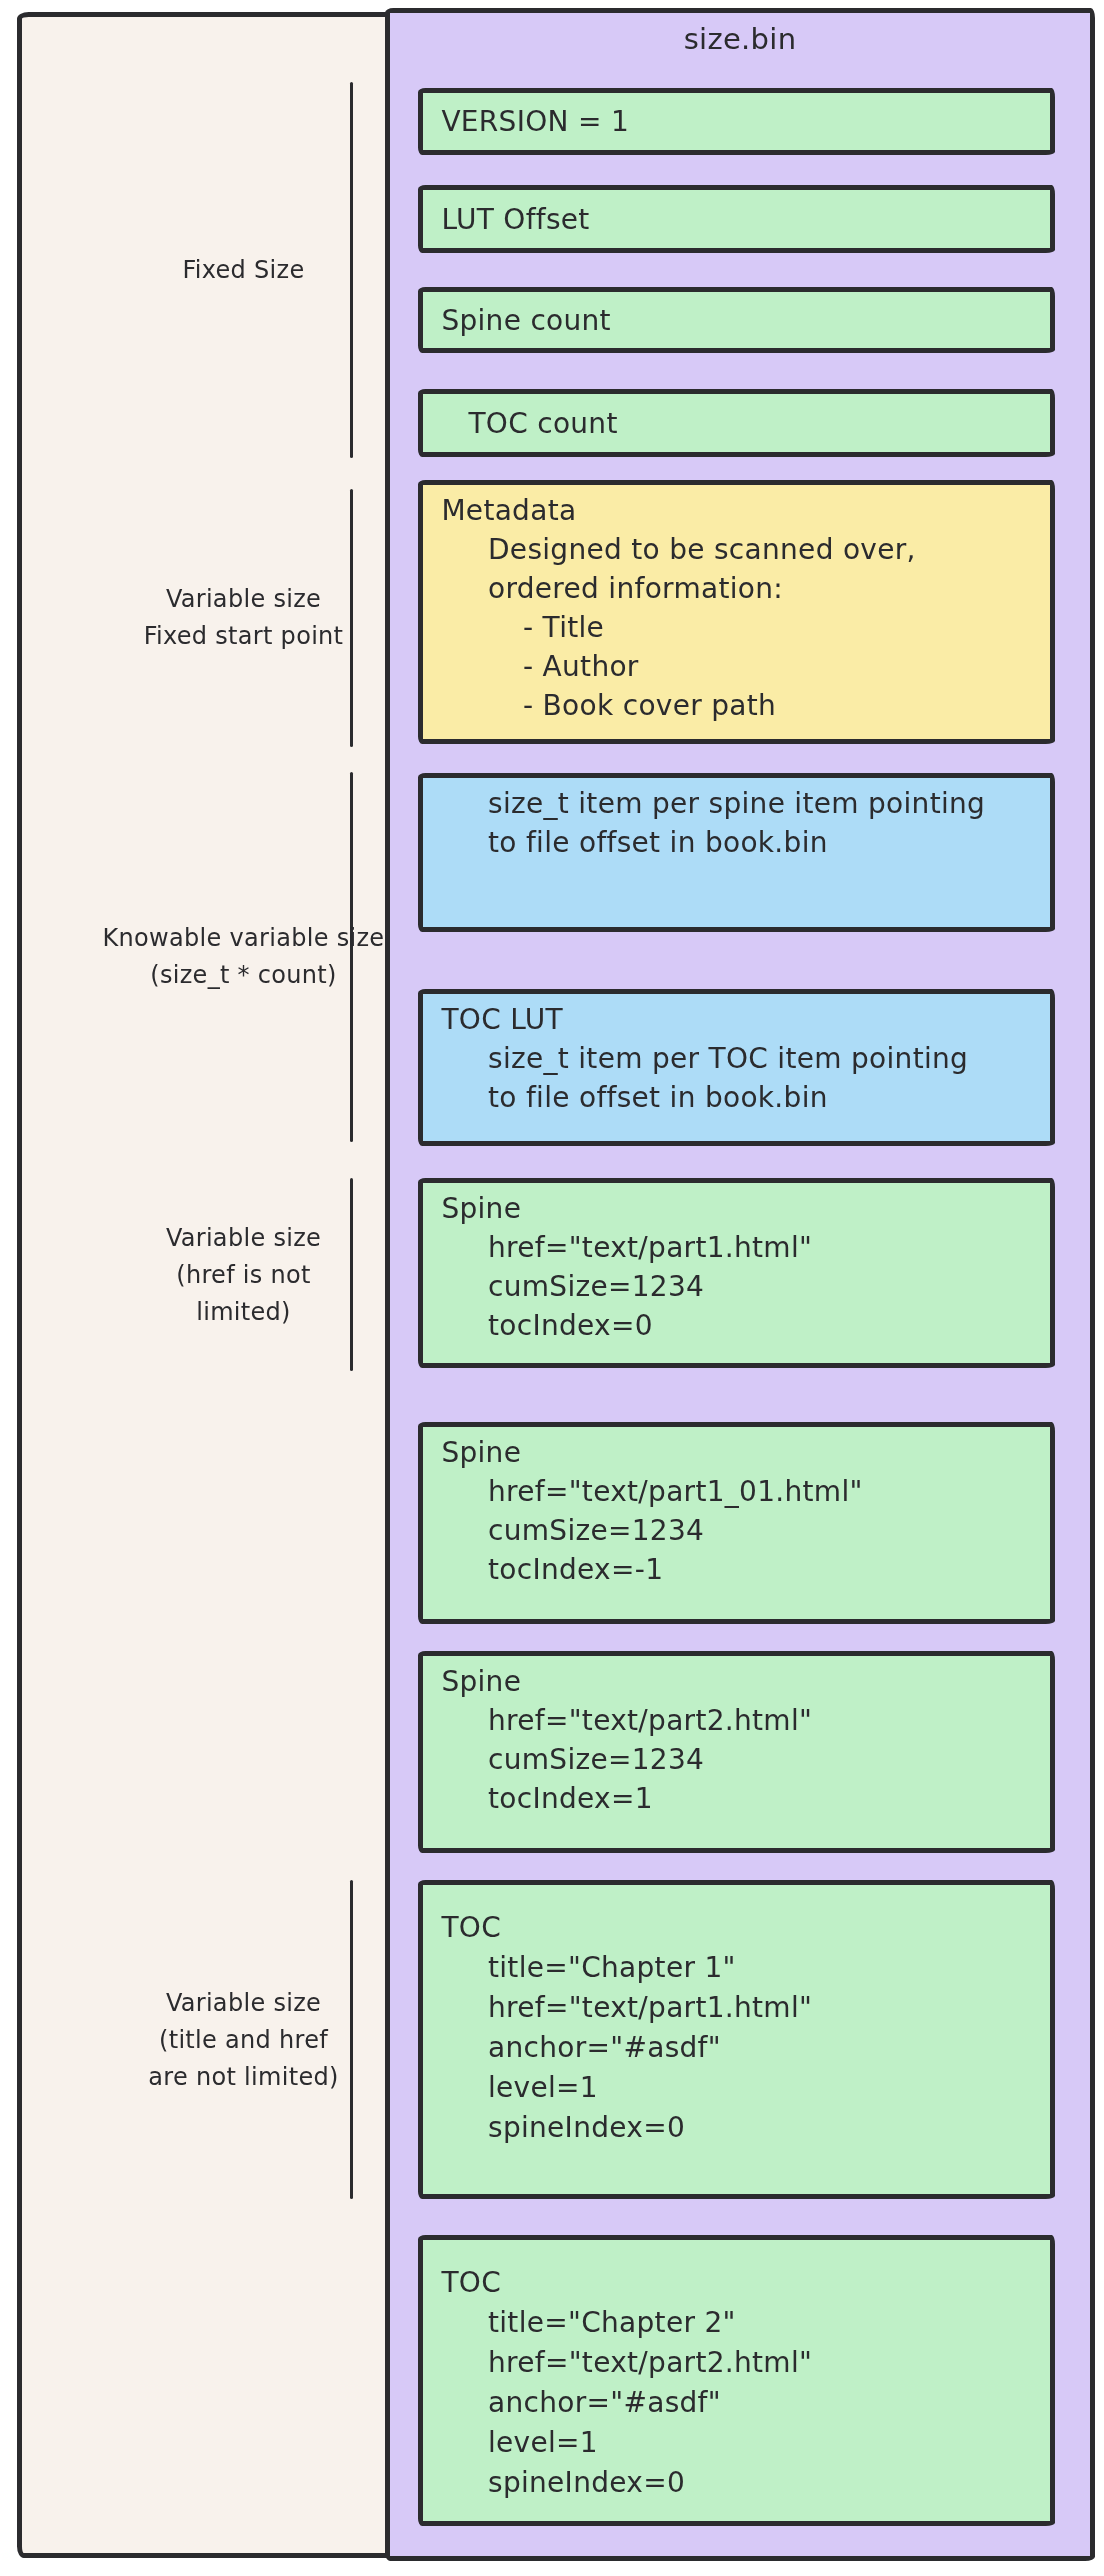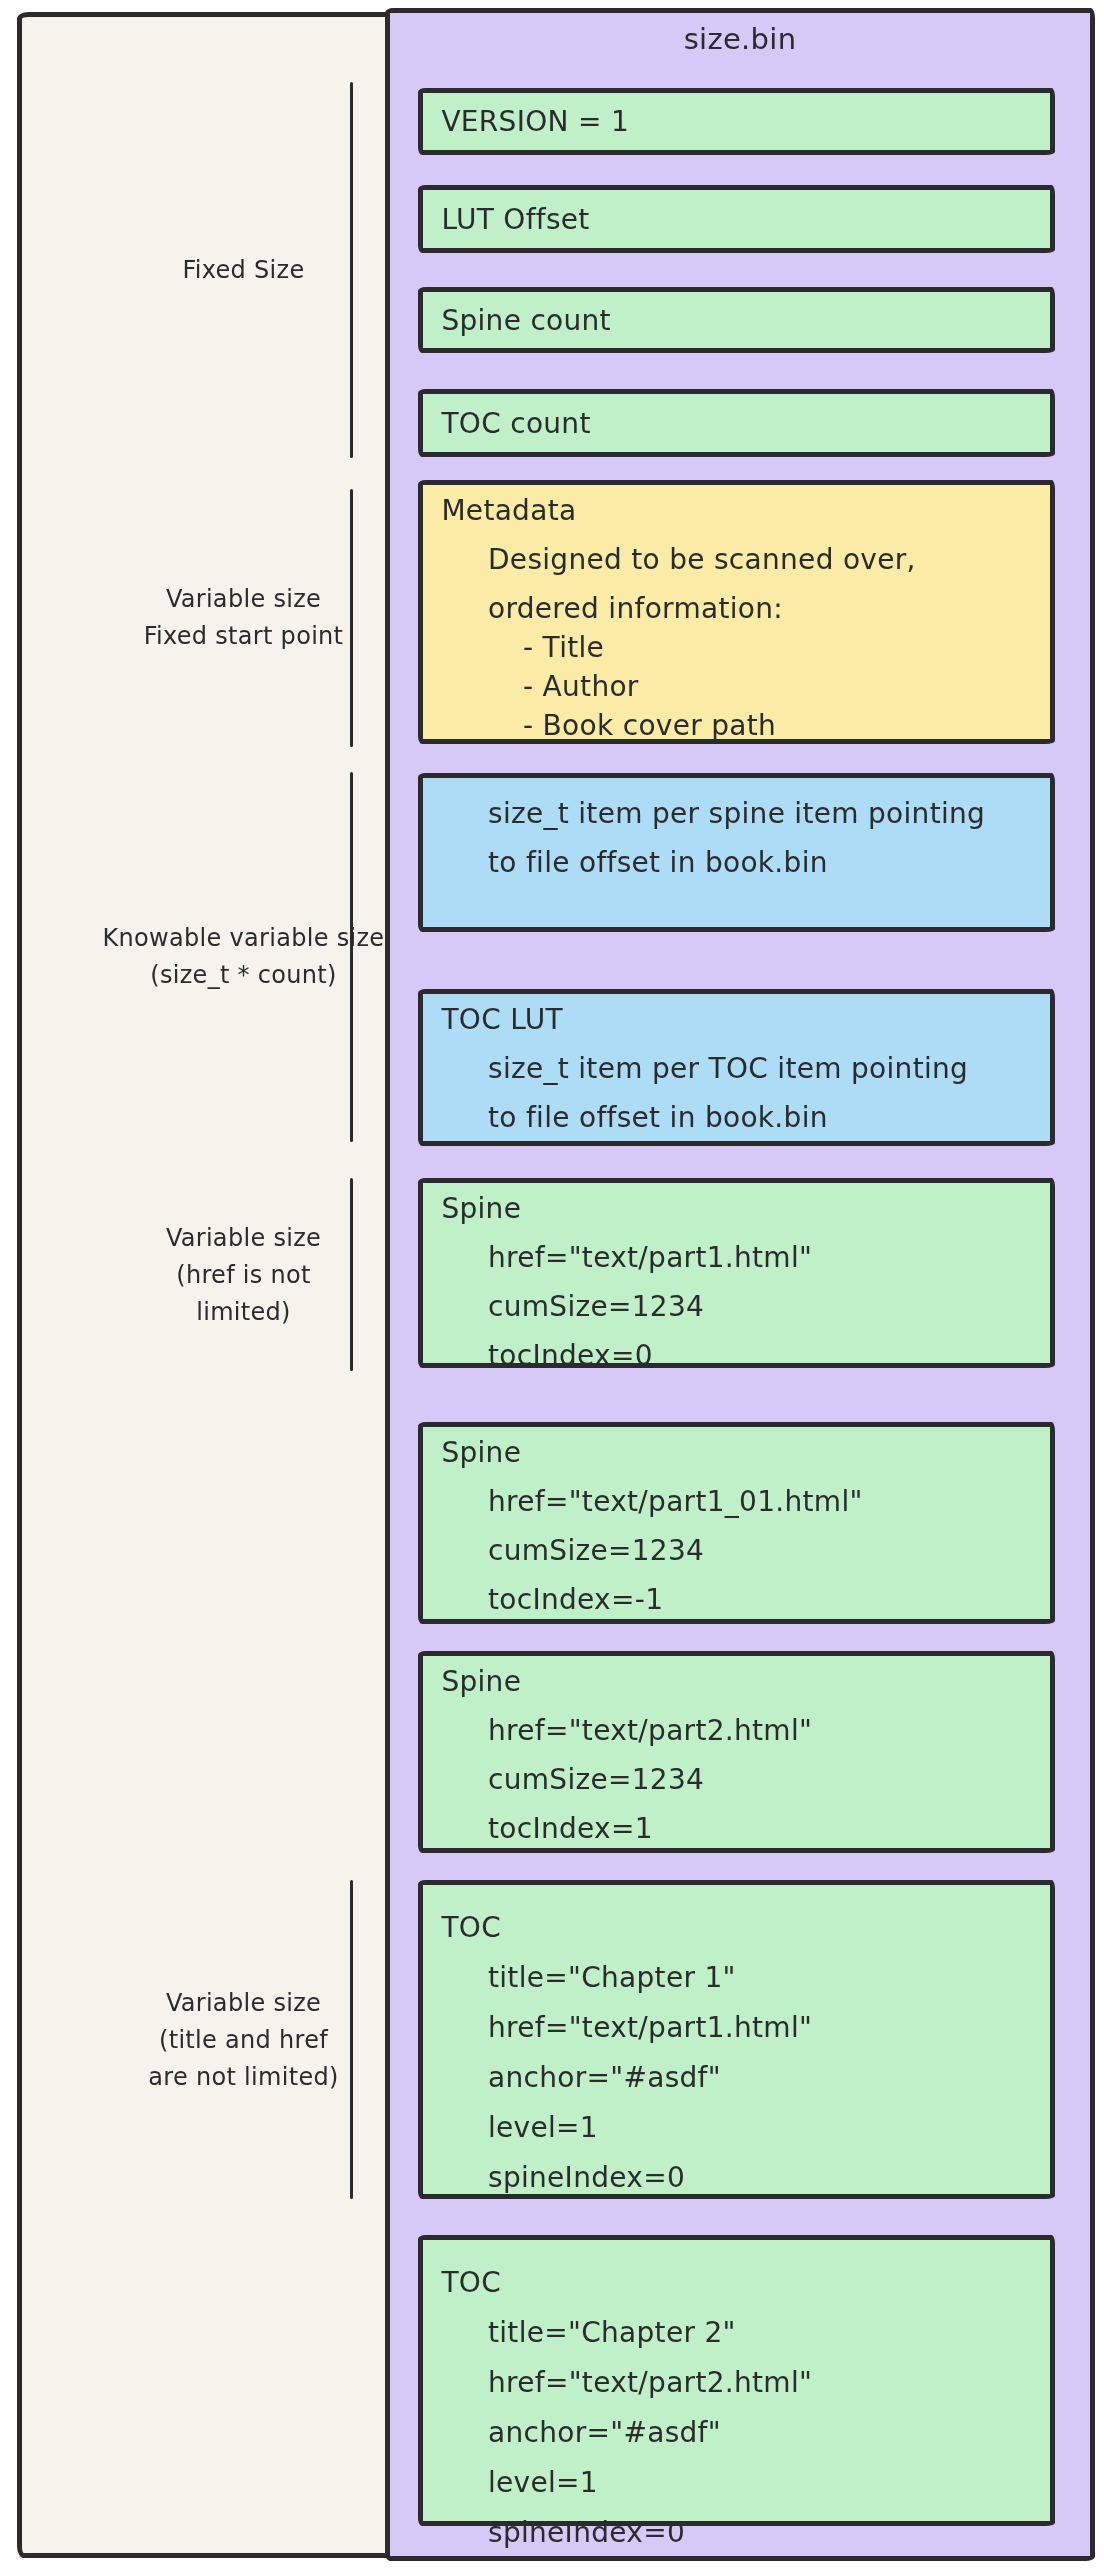--- a/index.html
+++ b/index.html
@@ -33,21 +33,21 @@
     font-size:28px;line-height:39px;
     padding-top:6px;
   }
   .box[data-color="green"]{background:var(--box-green,#bff0c7);}
   .box[data-color="yellow"]{background:var(--box-yellow,#faeca6);}
   .box[data-color="blue"]{background:var(--box-blue,#addcf7);}
   .box.single{display:flex;align-items:center;padding-top:0;}
   .box.tall{padding-top:22.6px;line-height:40px;}
   .line{white-space:nowrap;}
   .i0{padding-left:18.4px;}
-  .i1{padding-left:65px;margin-top:10px;}
+  .i1{padding-left:65px;}
   .i2{padding-left:100px;}
   .bracket{
     position:absolute;left:350px;width:3.3px;
     background:var(--stroke-dark,#2b2b2e);border-radius:2.5px;
   }
   .side-label{
     position:absolute;left:51px;width:385px;
     transform:translateY(-50%);
     text-align:center;font-size:24px;line-height:37px;
   }
@@ -95,21 +95,21 @@
   </div>
 
   <div class="box single" style="top:185px;height:68px;" data-color="green">
     <div class="line i0">LUT Offset</div>
   </div>
 
   <div class="box single" style="top:287px;height:66px;" data-color="green">
     <div class="line i0">Spine count</div>
   </div>
 
-  <div class="box single" style="top:389px;height:68px;" data-color="green">
+  <div class="box single" style="top:389px;height:68px;padding-left:27px;" data-color="green">
     <div class="line i0">TOC count</div>
   </div>
 
   <div class="box" style="top:480px;height:264px;" data-color="yellow">
     <div class="line i0">Metadata</div>
     <div class="line i1">Designed to be scanned over,</div>
     <div class="line i1">ordered information:</div>
     <div class="line i2">- Title</div>
     <div class="line i2">- Author</div>
     <div class="line i2">- Book cover path</div>

